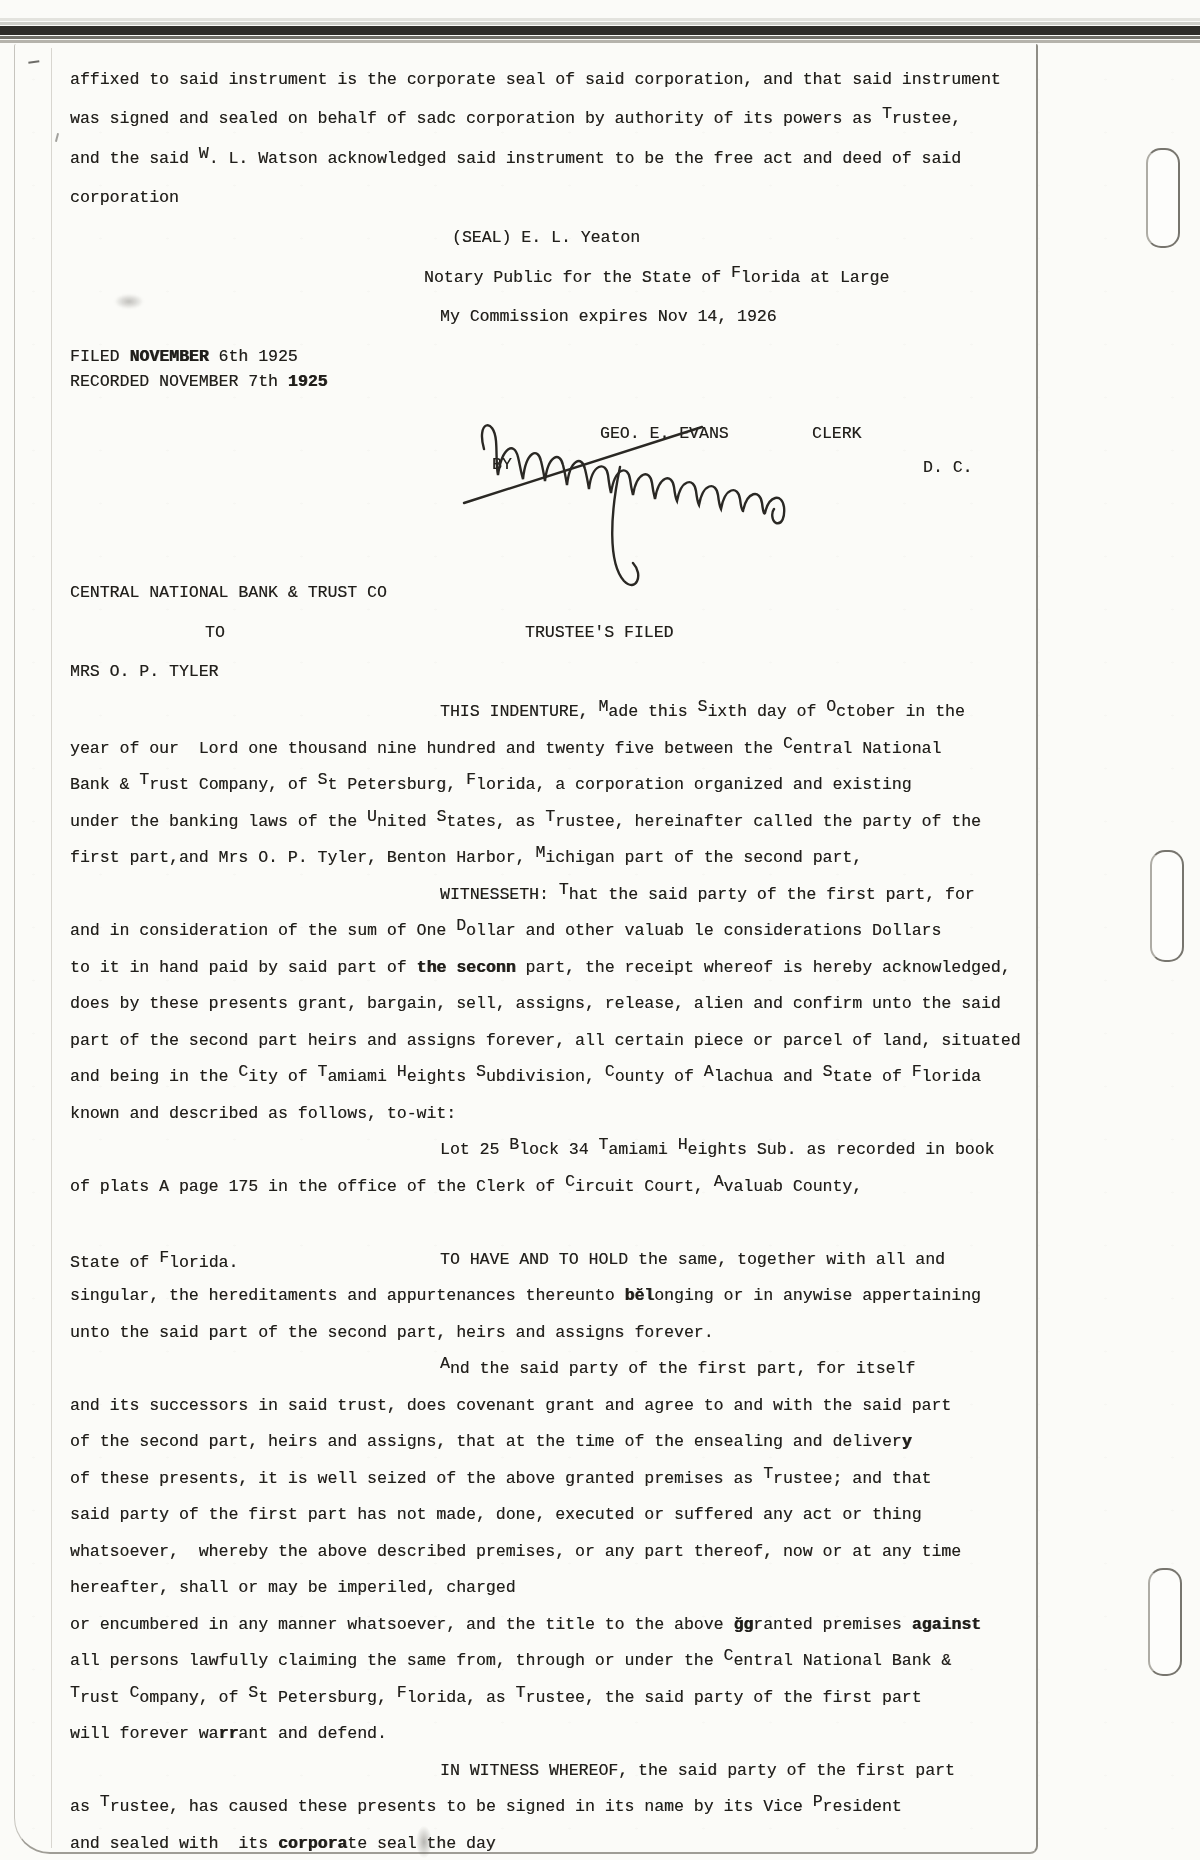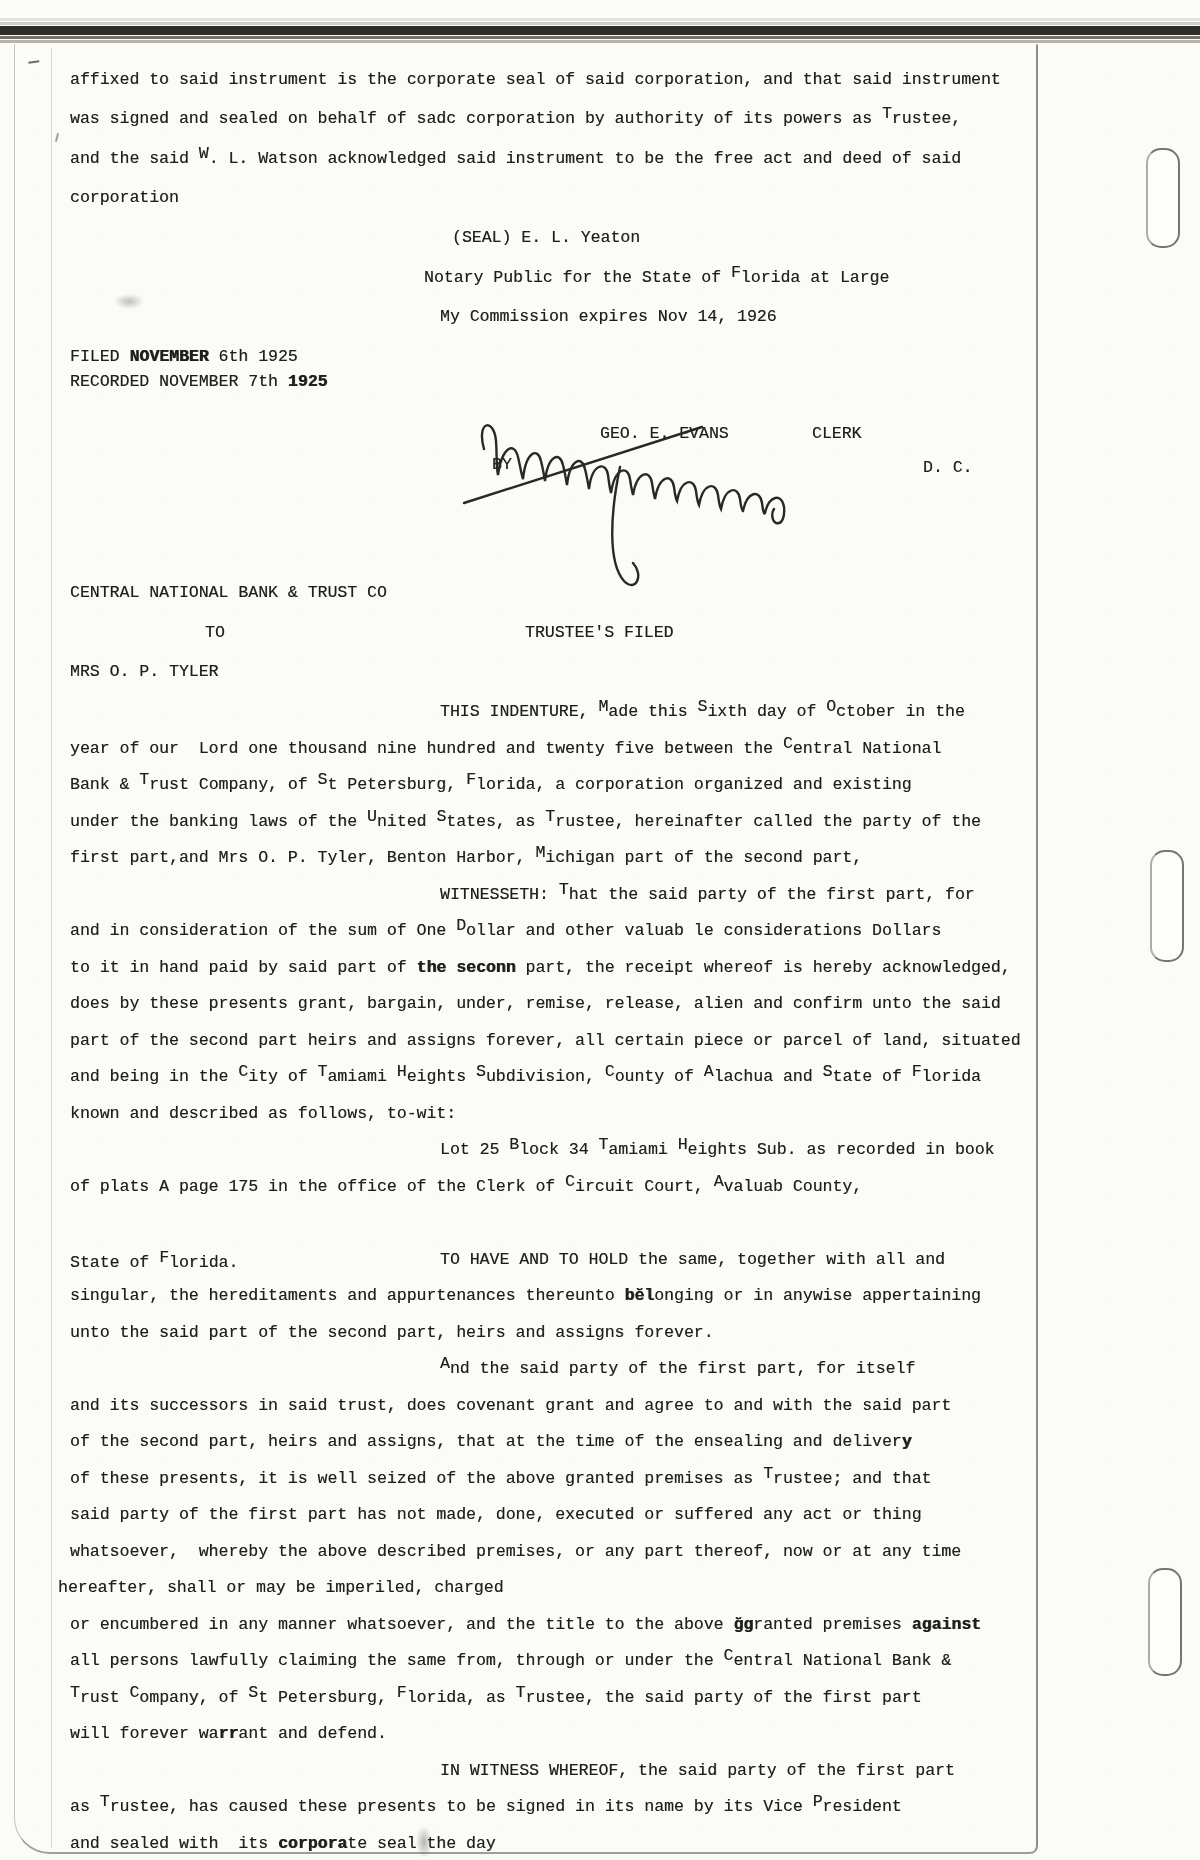--- a/index.html
+++ b/index.html
@@ -97,37 +97,37 @@
       <div class="tw-line" style="left: 525px; top: 623px;"><span>TRUSTEE'S FILED</span></div>
       <div class="tw-line" style="left: 70px; top: 662px;"><span>MRS O. P. TYLER</span></div>
       <div class="tw-line" style="left: 440px; top: 702px;"><span>THIS INDENTURE, </span><span class="raised">M</span><span>ade this </span><span class="raised">S</span><span>ixth day of </span><span class="raised">O</span><span>ctober in the</span></div>
       <div class="tw-line" style="left: 70px; top: 739px;"><span>year of our  Lord one thousand nine hundred and twenty five between the </span><span class="raised">C</span><span>entral National</span></div>
       <div class="tw-line" style="left: 70px; top: 775px;"><span>Bank &amp; </span><span class="raised">T</span><span>rust Company, of </span><span class="raised">S</span><span>t Petersburg, </span><span class="raised">F</span><span>lorida, a corporation organized and existing</span></div>
       <div class="tw-line" style="left: 70px; top: 812px;"><span>under the banking laws of the </span><span class="raised">U</span><span>nited </span><span class="raised">S</span><span>tates, as </span><span class="raised">T</span><span>rustee, hereinafter called the party of the</span></div>
       <div class="tw-line" style="left: 70px; top: 848px;"><span>first part,and Mrs O. P. Tyler, Benton Harbor, </span><span class="raised">M</span><span>ichigan part of the second part,</span></div>
       <div class="tw-line" style="left: 440px; top: 885px;"><span>WITNESSETH: </span><span class="raised">T</span><span>hat the said party of the first part, for</span></div>
       <div class="tw-line" style="left: 70px; top: 921px;"><span>and in consideration of the sum of One </span><span class="raised">D</span><span>ollar and other valuab le considerations Dollars</span></div>
       <div class="tw-line" style="left: 70px; top: 958px;"><span>to it in hand paid by said part of </span><span class="bold">the seconn</span><span> part, the receipt whereof is hereby acknowledged,</span></div>
-      <div class="tw-line" style="left: 70px; top: 994px;"><span>does by these presents grant, bargain, under, remise, release, alien and confirm unto the said</span></div>
+      <div class="tw-line" style="left: 70px; top: 994px;"><span>does by these presents grant, bargain, sell, assigns, release, alien and confirm unto the said</span></div>
       <div class="tw-line" style="left: 70px; top: 1031px;"><span>part of the second part heirs and assigns forever, all certain piece or parcel of land, situated</span></div>
       <div class="tw-line" style="left: 70px; top: 1067px;"><span>and being in the </span><span class="raised">C</span><span>ity of </span><span class="raised">T</span><span>amiami </span><span class="raised">H</span><span>eights </span><span class="raised">S</span><span>ubdivision, </span><span class="raised">C</span><span>ounty of </span><span class="raised">A</span><span>lachua and </span><span class="raised">S</span><span>tate of </span><span class="raised">F</span><span>lorida</span></div>
       <div class="tw-line" style="left: 70px; top: 1104px;"><span>known and described as follows, to-wit:</span></div>
       <div class="tw-line" style="left: 440px; top: 1140px;"><span>Lot 25 </span><span class="raised">B</span><span>lock 34 </span><span class="raised">T</span><span>amiami </span><span class="raised">H</span><span>eights Sub. as recorded in book</span></div>
       <div class="tw-line" style="left: 70px; top: 1177px;"><span>of plats A page 175 in the office of the Clerk of </span><span class="raised">C</span><span>ircuit Court, </span><span class="raised">A</span><span>valuab County,</span></div>
       <div class="tw-line" style="left: 70px; top: 1213px; margin-top: 40px;"><span>State of </span><span class="raised">F</span><span>lorida.</span></div>
       <div class="tw-line" style="left: 440px; top: 1250px;"><span>TO HAVE AND TO HOLD the same, together with all and</span></div>
       <div class="tw-line" style="left: 70px; top: 1286px;"><span>singular, the hereditaments and appurtenances thereunto </span><span class="bold">bĕl</span><span>onging or in anywise appertaining</span></div>
       <div class="tw-line" style="left: 70px; top: 1323px;"><span>unto the said part of the second part, heirs and assigns forever.</span></div>
       <div class="tw-line" style="left: 440px; top: 1359px;"><span class="raised">A</span><span>nd the said party of the first part, for itself</span></div>
       <div class="tw-line" style="left: 70px; top: 1396px;"><span>and its successors in said trust, does covenant grant and agree to and with the said part</span></div>
       <div class="tw-line" style="left: 70px; top: 1432px;"><span>of the second part, heirs and assigns, that at the time of the ensealing and deliver</span><span class="bold">y</span></div>
       <div class="tw-line" style="left: 70px; top: 1469px;"><span>of these presents, it is well seized of the above granted premises as </span><span class="raised">T</span><span>rustee; and that</span></div>
       <div class="tw-line" style="left: 70px; top: 1505px;"><span>said party of the first part has not made, done, executed or suffered any act or thing</span></div>
       <div class="tw-line" style="left: 70px; top: 1542px;"><span>whatsoever,  whereby the above described premises, or any part thereof, now or at any time</span></div>
-      <div class="tw-line" style="left: 58px; top: 1578px;"><span>hereafter, shall or may be imperiled, charged</span></div>
+      <div class="tw-line" style="left: 70px; top: 1578px;"><span>hereafter, shall or may be imperiled, charged</span></div>
       <div class="tw-line" style="left: 70px; top: 1615px;"><span>or encumbered in any manner whatsoever, and the title to the above </span><span class="bold">ğg</span><span>ranted premises </span><span class="bold">against</span></div>
       <div class="tw-line" style="left: 70px; top: 1651px;"><span>all persons lawfully claiming the same from, through or under the </span><span class="raised">C</span><span>entral National Bank &amp;</span></div>
       <div class="tw-line" style="left: 70px; top: 1688px;"><span class="raised">T</span><span>rust </span><span class="raised">C</span><span>ompany, of </span><span class="raised">S</span><span>t Petersburg, </span><span class="raised">F</span><span>lorida, as </span><span class="raised">T</span><span>rustee, the said party of the first part</span></div>
       <div class="tw-line" style="left: 70px; top: 1724px;"><span>will forever wa</span><span class="bold">rr</span><span>ant and defend.</span></div>
       <div class="tw-line" style="left: 440px; top: 1761px;"><span>IN WITNESS WHEREOF, the said party of the first part</span></div>
       <div class="tw-line" style="left: 70px; top: 1797px;"><span>as </span><span class="raised">T</span><span>rustee, has caused these presents to be signed in its name by its Vice </span><span class="raised">P</span><span>resident</span></div>
       <div class="tw-line" style="left: 70px; top: 1834px;"><span>and sealed with  its </span><span class="bold">corpora</span><span>te seal the day</span></div>
     </div>
 
   <svg class="sig-svg" viewBox="0 0 380 200" fill="none">

